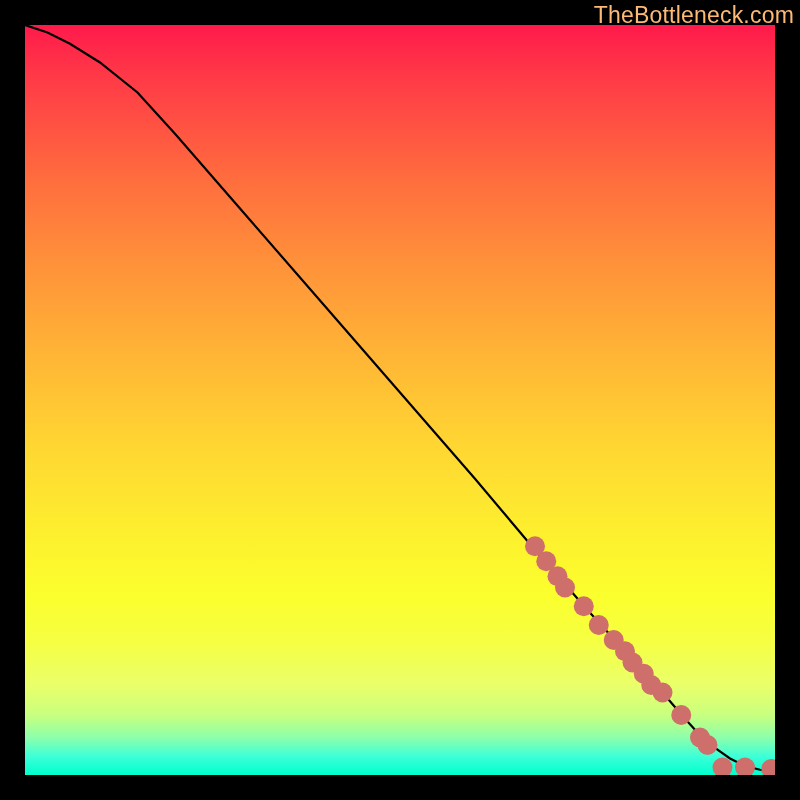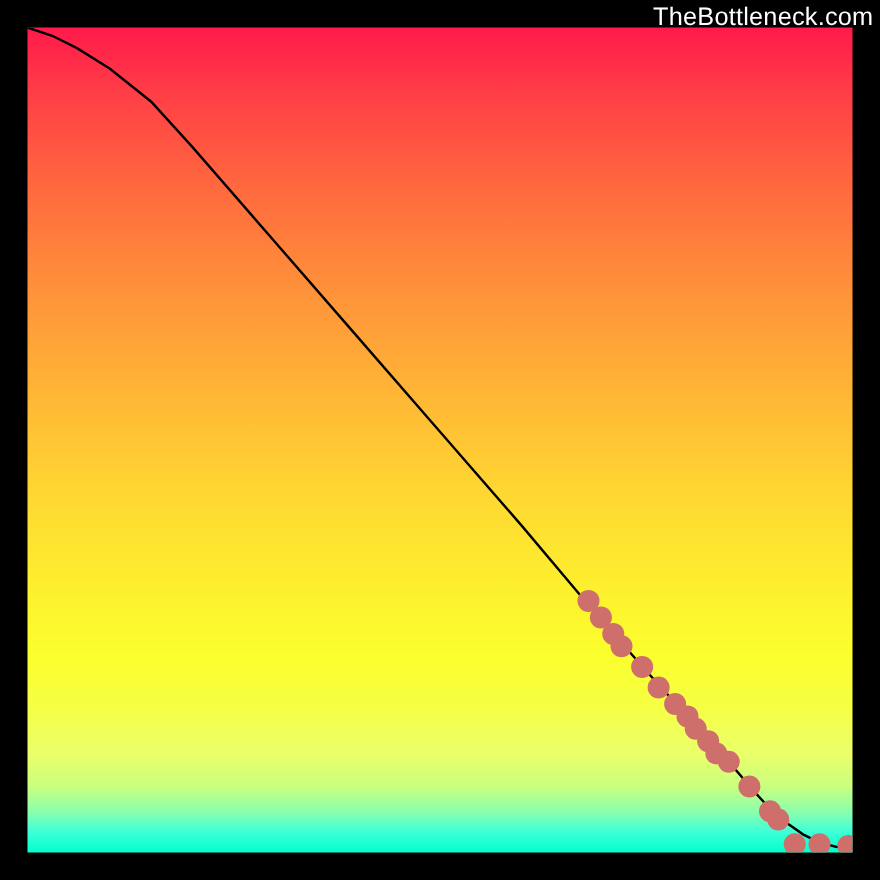--- a/index.html
+++ b/index.html
@@ -32,21 +32,21 @@
       #8dffab 95%,
       #3effd8 97.5%,
       #00ffce 100%
     );
   }
   .watermark {
     position: absolute;
     top: 2px;
     right: 6px;
     font-size: 23px;
-    color: #ffffff;
+    color: #fdba74;
     font-weight: 500;
     letter-spacing: 0.2px;
     z-index: 50;
   }
   svg.overlay {
     position: absolute;
     left: 0;
     top: 0;
     width: 750px;
     height: 750px;

